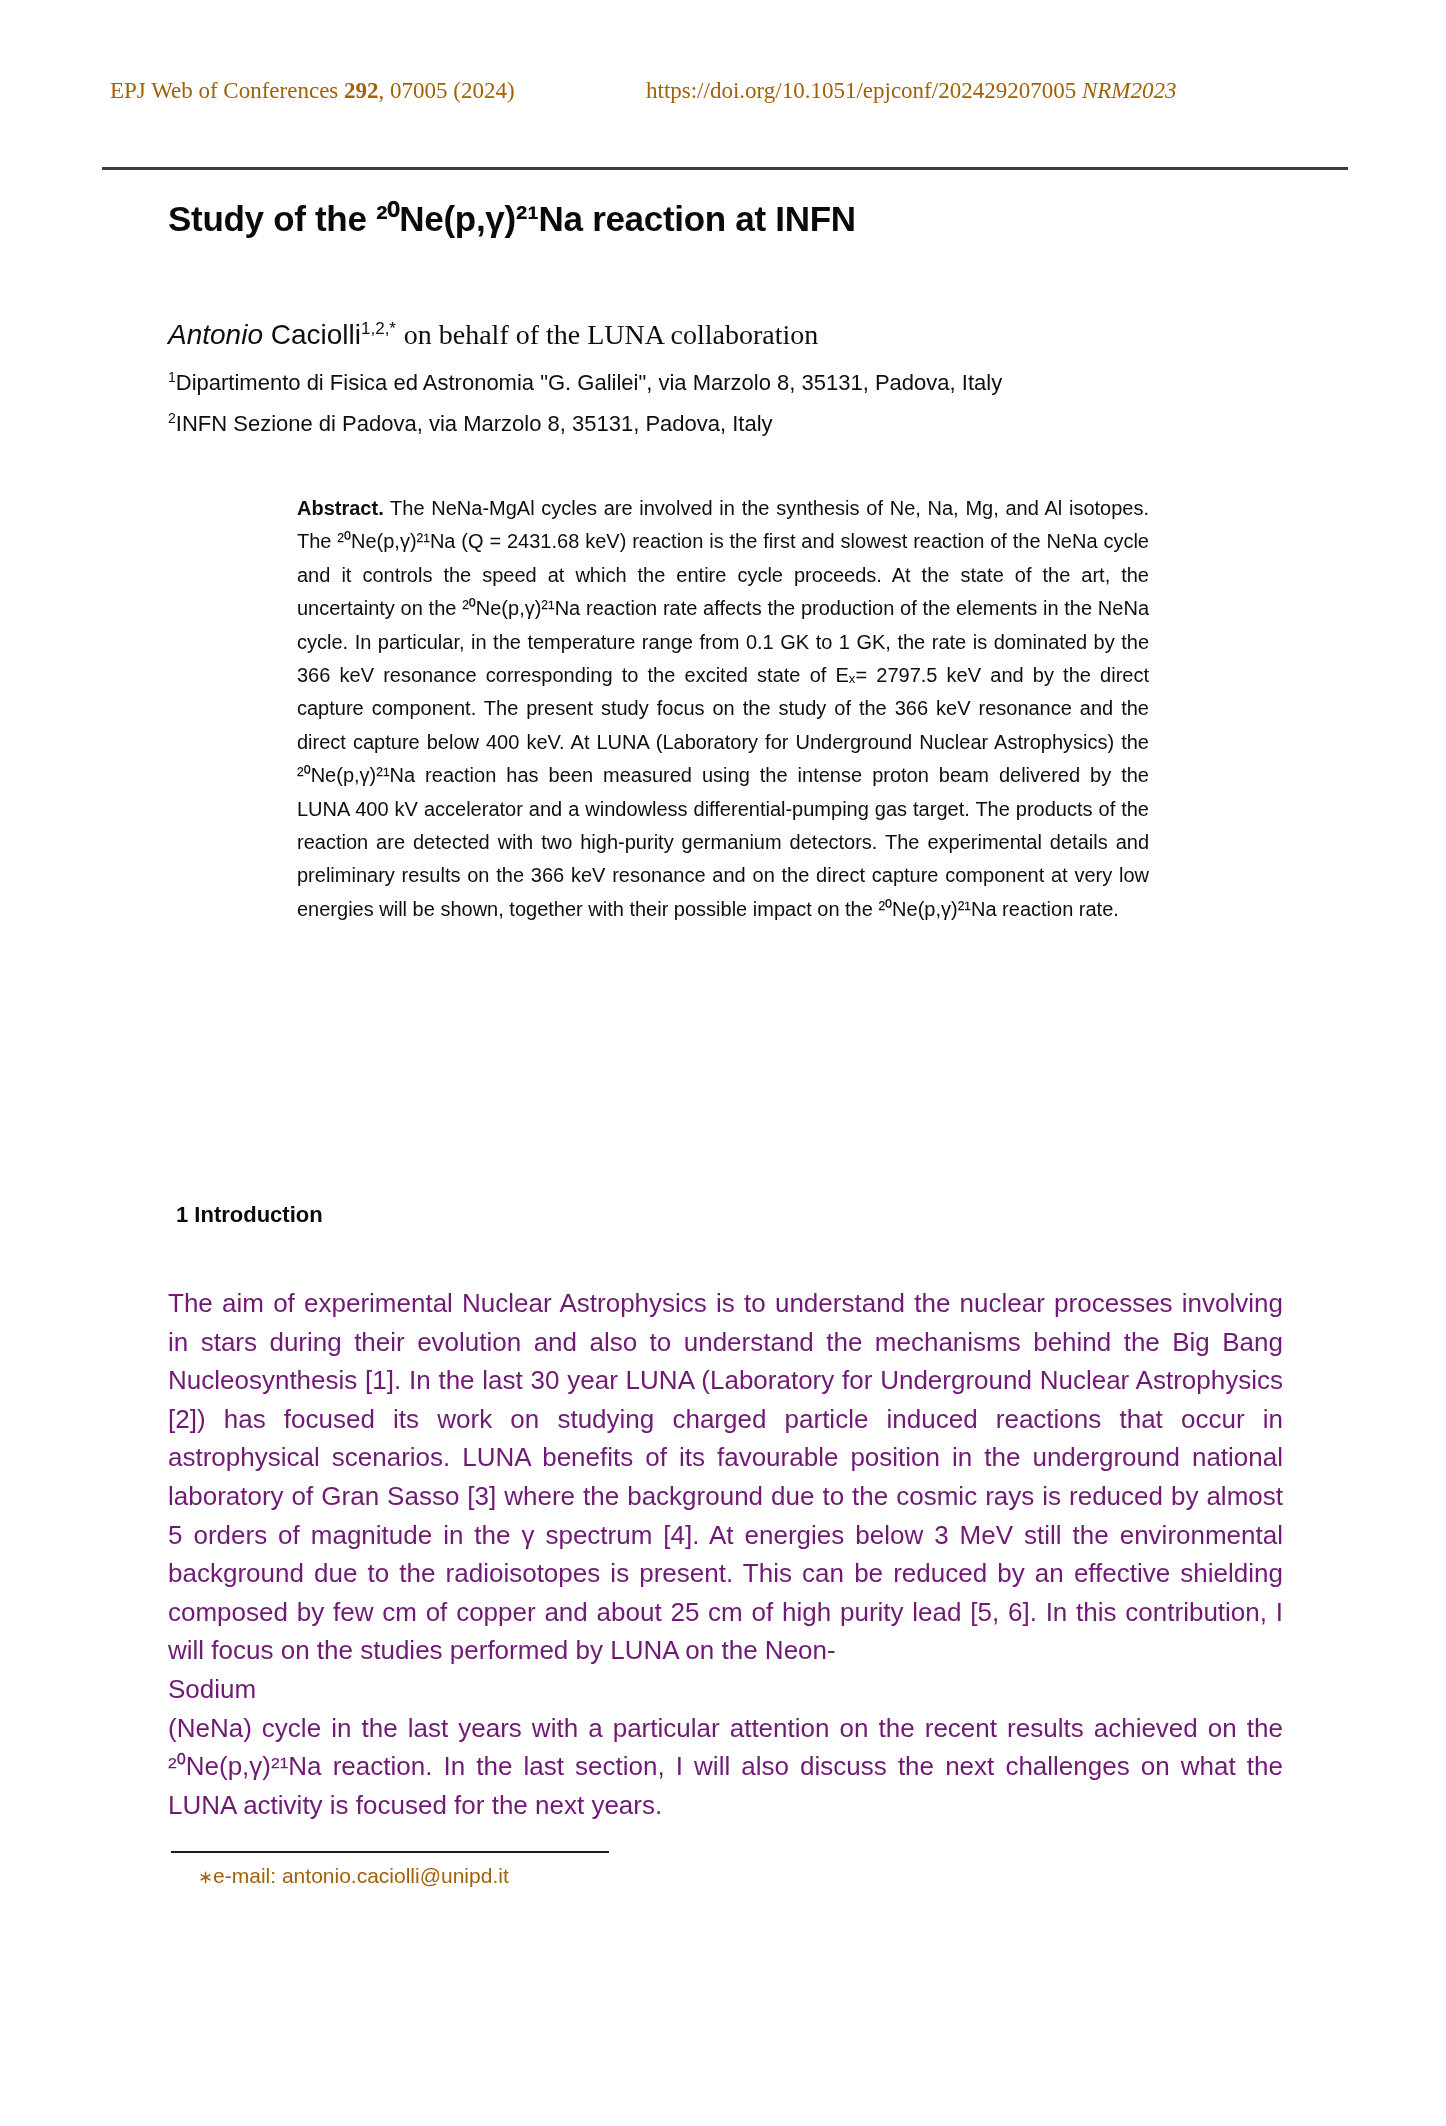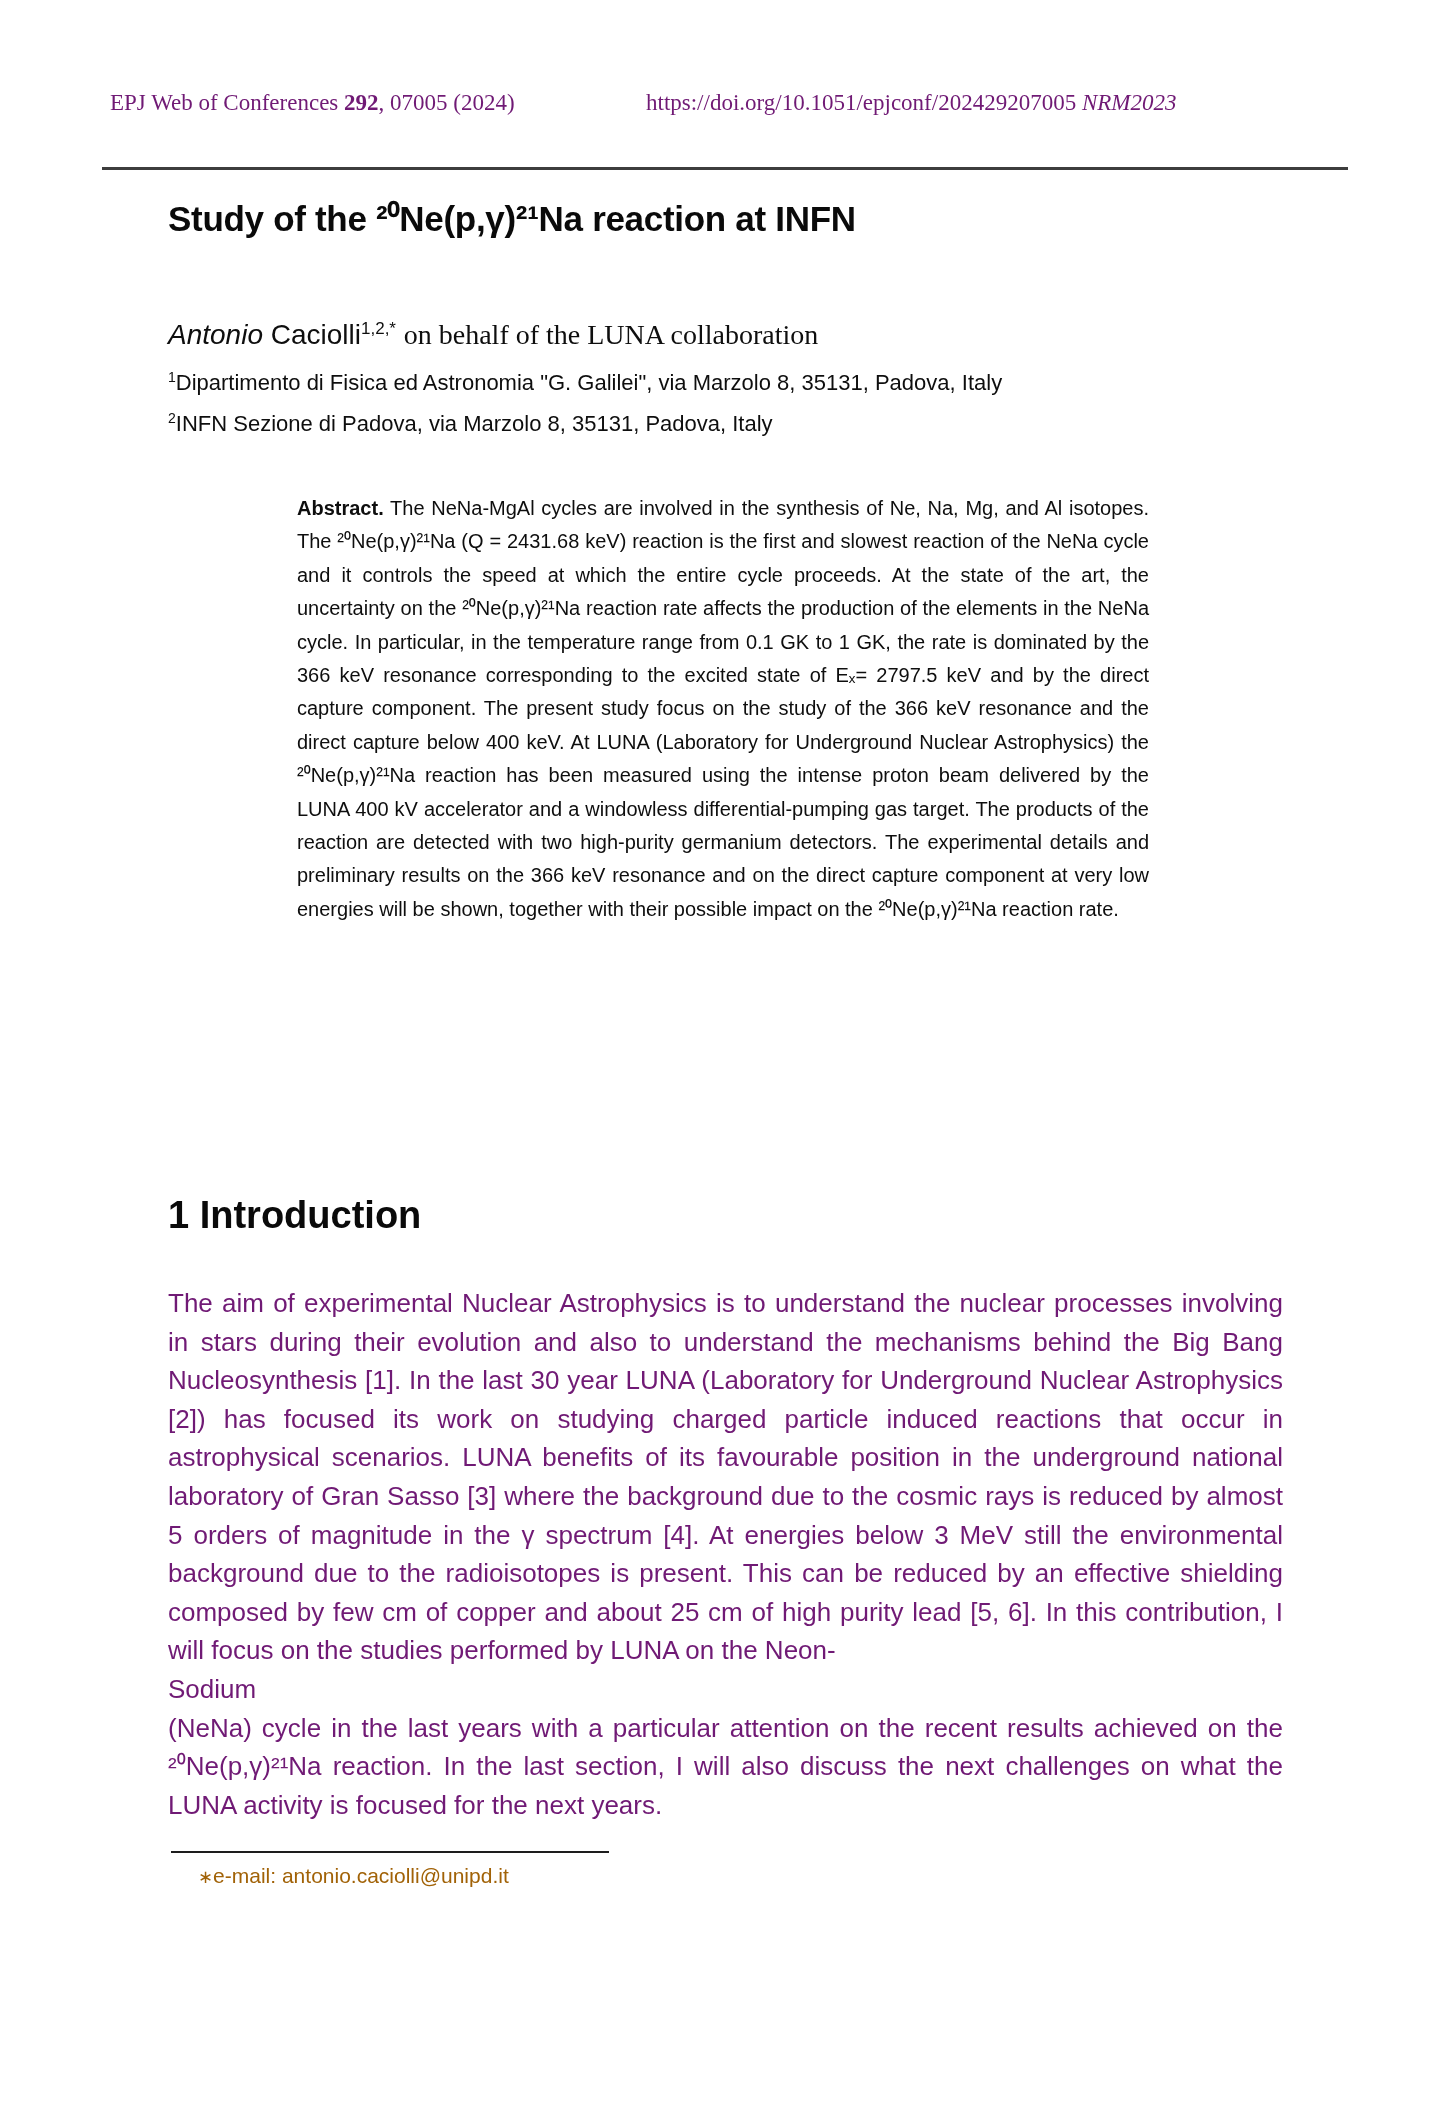--- a/index.html
+++ b/index.html
@@ -7,23 +7,23 @@
     width: 1446px; height: 2126px;
     background: #ffffff;
     color: #0e0e0e;
     font-family: "Liberation Sans", sans-serif;
     position: relative;
     -webkit-font-smoothing: antialiased;
   }
   .page { position: absolute; inset: 0; background: #ffffff; }
 
   .header-left, .header-right {
-    position: absolute; top: 90px;
+    position: absolute; top: 78px;
     font-family: "Liberation Serif", serif;
-    font-size: 23px; color: #701a75; white-space: nowrap; text-align: right;
+    font-size: 23px; color: #a16207; white-space: nowrap; text-align: right;
   }
   .header-left  { left: 110px; }
   .header-right { left: 646px; }
   .vol { font-weight: 700; }
   .conf-tag { font-style: italic; }
 
   .top-rule {
     position: absolute; left: 102px; top: 167px;
     width: 1246px; height: 3px; background: #3d3d3d;
   }
@@ -49,22 +49,22 @@
   .affiliations sup { font-size: 14px; line-height: 0; }
 
   .abstract {
     position: absolute; left: 297px; top: 492px; width: 852px;
     font-size: 20px; line-height: 33.4px;
     text-align: justify; color: #0e0e0e;
   }
   .abstract .abs-label { font-weight: 700; }
 
   h2.section {
-    position: absolute; left: 168px; top: 1194px; margin: 0;
-    font-size: 38px; font-weight: 700; color: #0a0a0a;
+    position: absolute; left: 168px; top: 1194px; margin: 8px;
+    font-size: 22px; font-weight: 700; color: #0a0a0a;
   }
 
   .body-text {
     position: absolute; left: 168px; top: 1284px; width: 1115px;
     font-size: 26px; line-height: 38.6px;
     text-align: justify; color: #701a75;
   }
   .body-text p { margin: 0; }
 
   .foot-rule {

